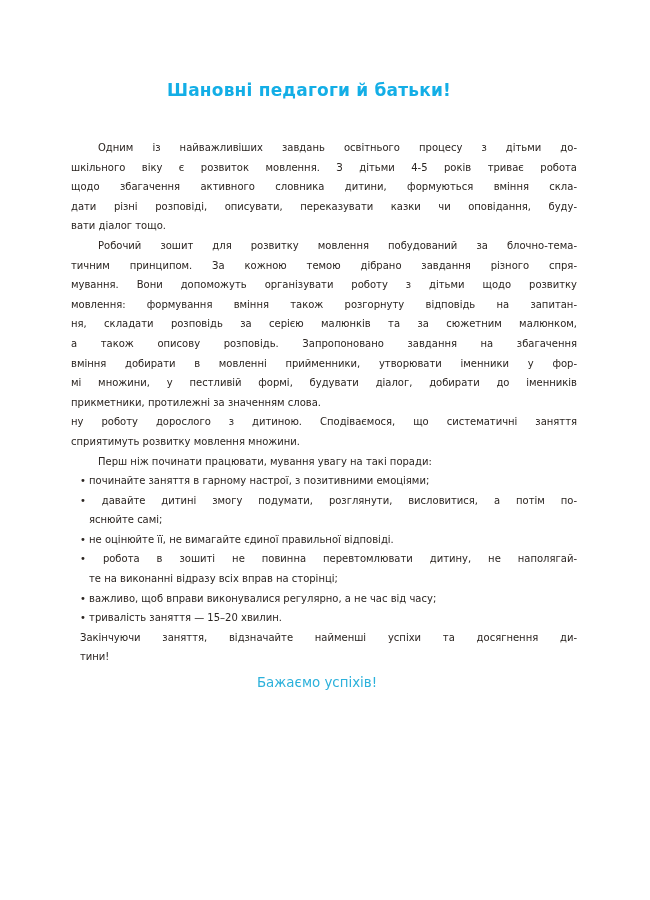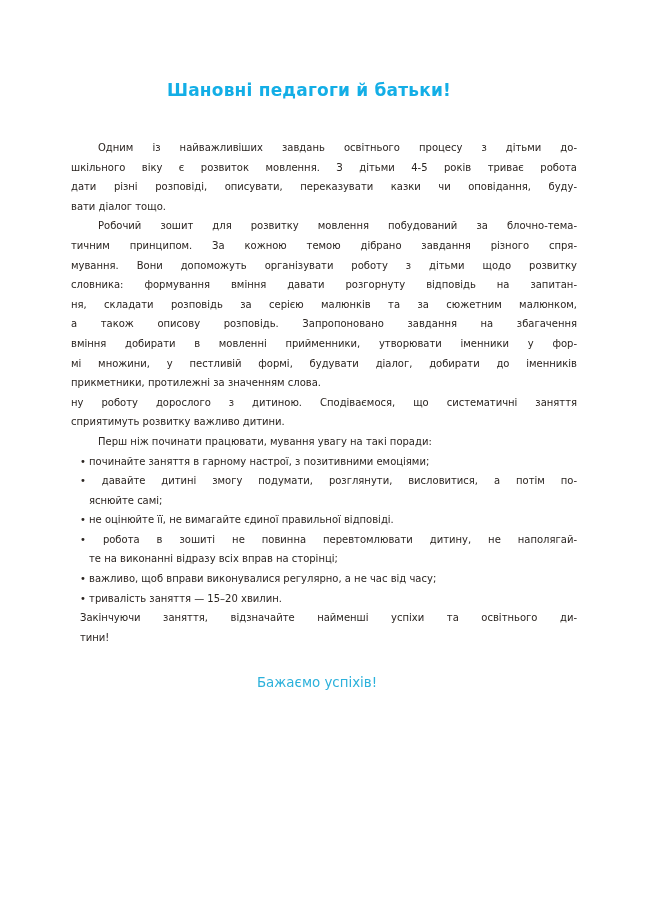--- a/index.html
+++ b/index.html
@@ -71,50 +71,51 @@
   </style>
 </head>
 <body>
 
 <div class="title">Шановні педагоги й батьки!</div>
 
 <div class="body">
   <div>
     <span class="line indent">Одним із найважливіших завдань освітнього процесу з дітьми до-</span>
     <span class="line">шкільного віку є розвиток мовлення. З дітьми 4-5 років триває робота</span>
+    <span class="line">щодо збагачення активного словника дитини, формуються вміння скла-</span>
     <span class="line">дати різні розповіді, описувати, переказувати казки чи оповідання, буду-</span>
     <span class="line last">вати діалог тощо.</span>
   </div>
   <div>
     <span class="line indent">Робочий зошит для розвитку мовлення побудований за блочно-тема-</span>
     <span class="line">тичним принципом. За кожною темою дібрано завдання різного спря-</span>
     <span class="line">мування. Вони допоможуть організувати роботу з дітьми щодо розвитку</span>
-    <span class="line">словника: формування вміння давати розгорнуту відповідь на запитан-</span>
+    <span class="line">мовлення: формування вміння також розгорнуту відповідь на запитан-</span>
     <span class="line">ня, складати розповідь за серією малюнків та за сюжетним малюнком,</span>
     <span class="line">а також описову розповідь. Запропоновано завдання на збагачення</span>
     <span class="line">вміння добирати в мовленні прийменники, утворювати іменники у фор-</span>
     <span class="line">мі множини, у пестливій формі, будувати діалог, добирати до іменників</span>
     <span class="line last">прикметники, протилежні за значенням слова.</span>
   </div>
   <div>
     <span class="line">ну роботу дорослого з дитиною. Сподіваємося, що систематичні заняття</span>
-    <span class="line last">сприятимуть розвитку важливо дитини.</span>
+    <span class="line last">сприятимуть розвитку мовлення множини.</span>
   </div>
   <div>
     <span class="line last indent">Перш ніж починати працювати, мування увагу на такі поради:</span>
   </div>
   <div>
     <span class="line last bullet-indent">• починайте заняття в гарному настрої, з позитивними емоціями;</span>
     <span class="line bullet-indent">• давайте дитині змогу подумати, розглянути, висловитися, а потім по-</span>
     <span class="line last bullet-cont" style="padding-left:18px">яснюйте самі;</span>
     <span class="line last bullet-indent">• не оцінюйте її, не вимагайте єдиної правильної відповіді.</span>
     <span class="line bullet-indent">• робота в зошиті не повинна перевтомлювати дитину, не наполягай-</span>
     <span class="line last bullet-cont" style="padding-left:18px">те на виконанні відразу всіх вправ на сторінці;</span>
     <span class="line last bullet-indent">• важливо, щоб вправи виконувалися регулярно, а не час від часу;</span>
     <span class="line last bullet-indent">• тривалість заняття — 15–20 хвилин.</span>
   </div>
   <div>
-    <span class="line" style="padding-left:9px">Закінчуючи заняття, відзначайте найменші успіхи та освітнього ди-</span>
+    <span class="line" style="padding-left:9px">Закінчуючи заняття, відзначайте найменші успіхи та досягнення ди-</span>
     <span class="line last" style="padding-left:9px">тини!</span>
   </div>
 </div>
 
 <div class="closing">Бажаємо успіхів!</div>
 
 </body></html>

